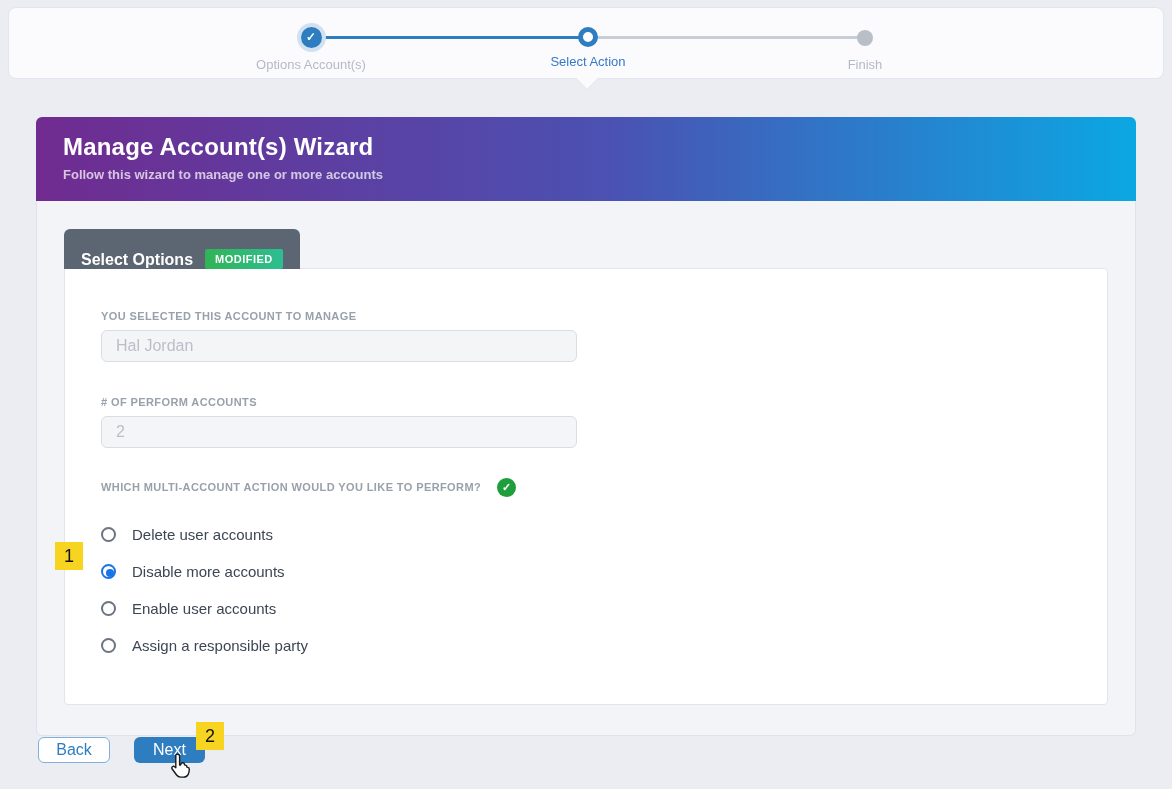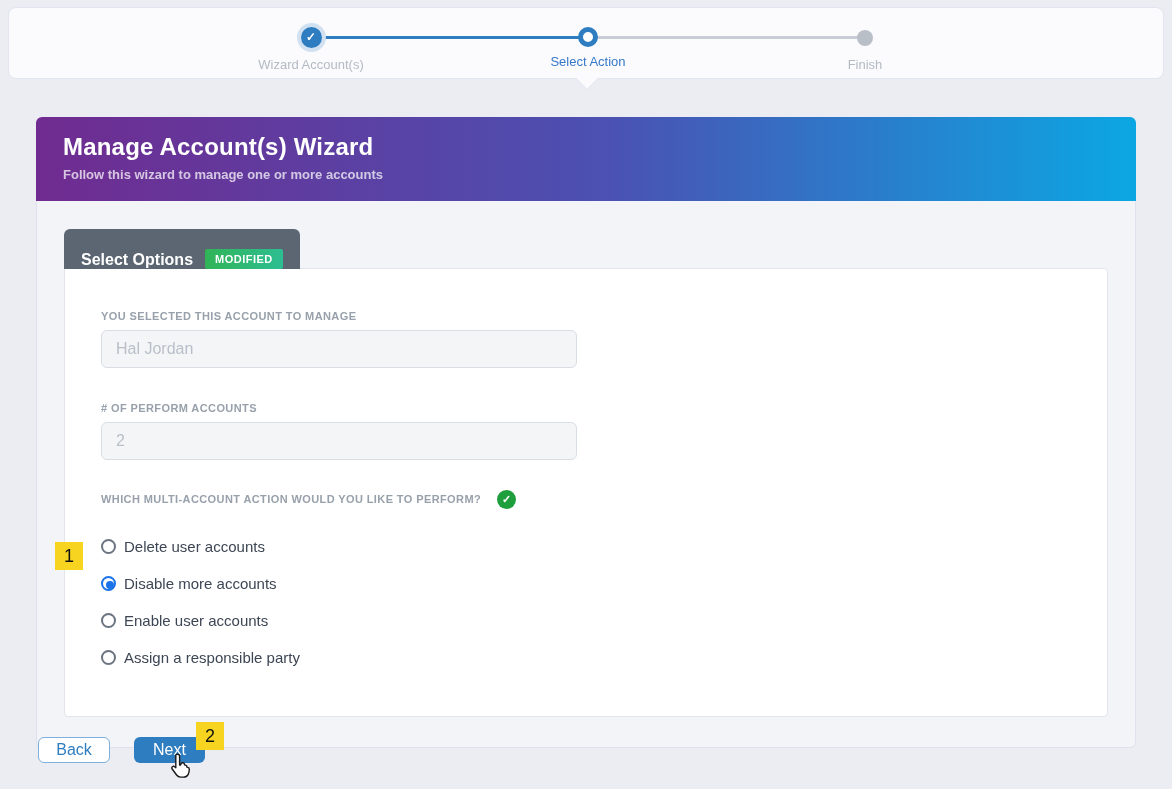--- a/index.html
+++ b/index.html
@@ -69,32 +69,32 @@
   .panel {
     background:#fff; border:1px solid #e2e5eb; border-radius:0 4px 4px 4px;
     margin-top:-1px; padding:37px 36px 40px; min-height:402px; position:relative; z-index:1;
   }
   .field { margin-bottom:30px; }
   .field-label, .question-label {
     font-size:11px; font-weight:bold; color:#98a1ab; letter-spacing:0.4px;
     margin-bottom:8px; display:inline-block;
   }
   .text-input {
-    display:block; width:476px; height:38px; background:#f4f5f7;
+    display:block; width:476px; height:32px; background:#f4f5f7;
     border:1px solid #d9dde4; border-radius:6px; color:#b9bfc9;
     font-size:16px; padding:0 14px; font-family:"Liberation Sans",sans-serif;
   }
   .question-row { margin-top:22px; display:flex; align-items:center; gap:16px; }
   .check-circle {
     width:19px; height:19px; border-radius:50%; background:#1f9e3d;
     color:#fff; font-size:11px; line-height:19px; text-align:center; font-weight:bold;
     margin-bottom:6px;
   }
   .options { margin-top:13px; }
-  .option-row { display:flex; align-items:center; gap:8px; height:37px; cursor:pointer; }
+  .option-row { display:flex; align-items:center; gap:16px; height:37px; cursor:pointer; }
   .radio {
     width:15px; height:15px; border-radius:50%; border:2px solid #6b7480;
     position:relative; flex:0 0 auto;
   }
   .radio.selected { border-color:#1a73e8; }
   .radio.selected::after {
     content:""; position:absolute; left:2.5px; top:2.5px;
     width:8px; height:8px; border-radius:50%; background:#1a73e8;
   }
   .option-label { font-size:15px; color:#3d4654; }
@@ -119,21 +119,21 @@
 </style>
 </head>
 <body>
 
 <div class="topbar">
   <div class="track-seg seg-done"></div>
   <div class="track-seg seg-todo"></div>
 
   <div class="step step-0 completed">
     <div class="dot">✓</div>
-    <div class="step-label">Wizard Account(s)</div>
+    <div class="step-label">Options Account(s)</div>
   </div>
   <div class="step step-1 active">
     <div class="dot"></div>
     <div class="step-label">Select Action</div>
   </div>
   <div class="step step-2 pending">
     <div class="dot"></div>
     <div class="step-label">Finish</div>
   </div>
 

